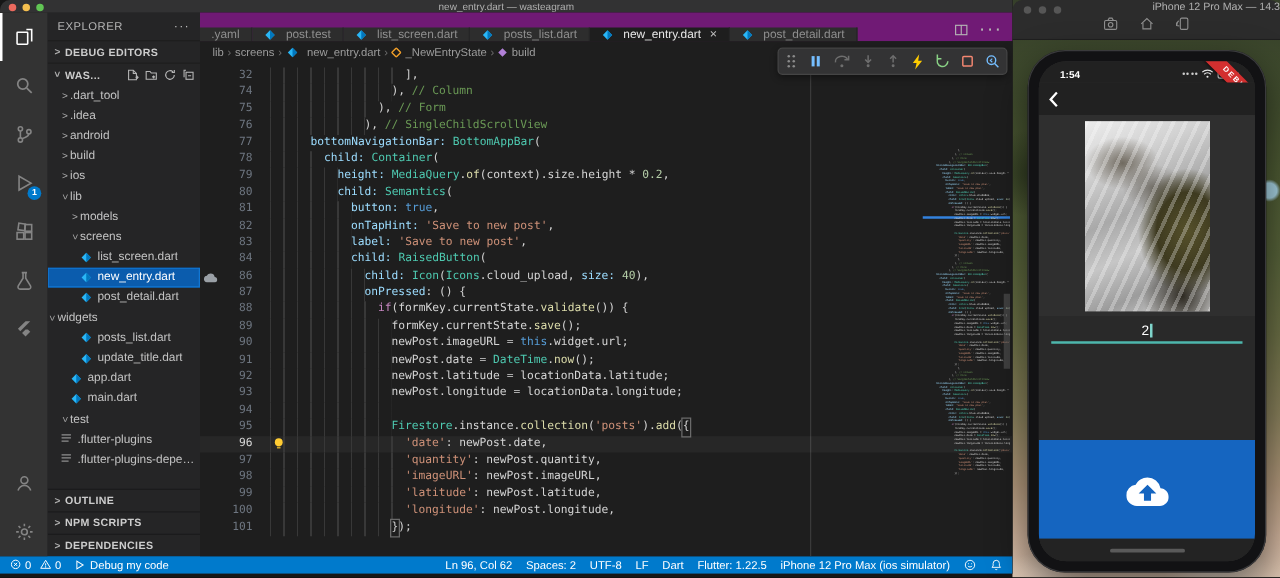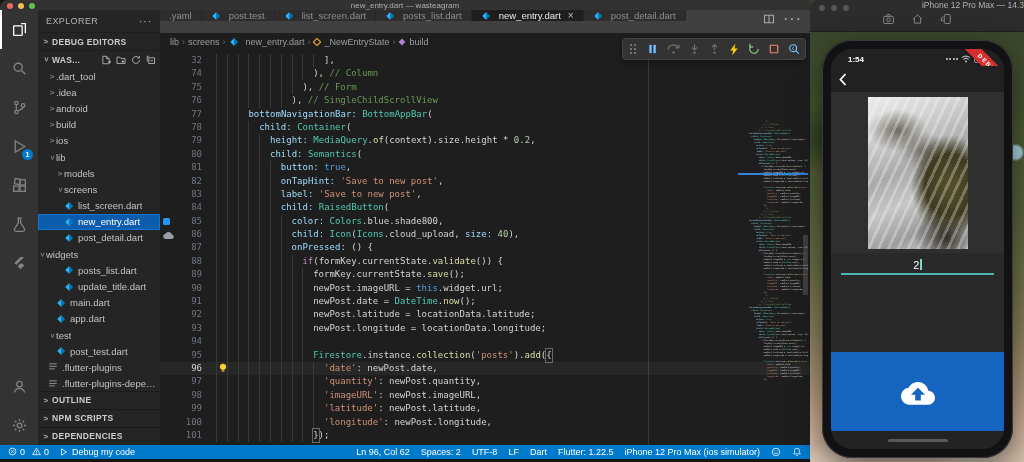--- a/index.html
+++ b/index.html
@@ -52,21 +52,21 @@
   #ws-head .acts { margin-left:auto; display:flex; gap:5px; color:#b5b5b5; }
   #file-tree { flex:1; overflow:hidden; }
   .trow { height:16.2px; display:flex; align-items:center; white-space:nowrap; color:#c3c3c3; }
   .trow .lbl { overflow:hidden; text-overflow:ellipsis; }
   .trow.sel { background:#0b5cad; color:#ffffff; box-shadow:inset 0 0 0 1px #1177d4; }
   .ficon { width:10px; height:10px; margin-right:4px; flex:0 0 10px; }
   #sidebar-bottom .sect-head { border-top:1px solid #1b1b1c; }
 
   
   #editor-group { flex:1; display:flex; flex-direction:column; min-width:0; position:relative; background:#1e1e1e; }
-  #tabbar { height:23px; flex:0 0 23px; background:#404040; display:flex; align-items:flex-start; }
+  #tabbar { height:23px; flex:0 0 23px; background:#701a75; display:flex; align-items:flex-end; }
   .tab { display:flex; align-items:center; gap:4px; padding:0 9px; font-size:9.5px; background:#2d2d2d; color:#8f8f8f; border-right:1px solid #252526; white-space:nowrap; }
   .tab.active { background:#1e1e1e; color:#e8e8e8; }
   .tab .close { margin-left:3px; font-size:10px; color:#c0c0c0; }
   #tab-actions { margin-left:auto; display:flex; align-items:center; gap:8px; padding:0 8px; color:#b5b5b5; }
   #breadcrumbs { height:17px; flex:0 0 17px; display:flex; align-items:center; padding-left:10px; font-size:9px; color:#9d9d9d; gap:3px; background:#1e1e1e; white-space:nowrap; }
   #breadcrumbs .sep { color:#6e6e6e; font-size:9px; }
   .bc-item { display:flex; align-items:center; gap:3px; }
 
   
   #editor { flex:1; position:relative; overflow:hidden; font-family:"DejaVu Sans Mono","Liberation Mono",monospace; font-size:9px; }
@@ -325,39 +325,32 @@
                 <path fill="#29b6f6" d="M2 8l6-6 6 6-6 6z"></path>
                 <path fill="#0277bd" d="M8 2l6 6-6 6z"></path>
               </svg>
               <span class="lbl">update_title.dart</span>
             </div>
             <div class="trow" style="padding-left: 18px;">
               <svg class="ficon" width="10" height="10" viewBox="0 0 16 16">
                 <path fill="#29b6f6" d="M2 8l6-6 6 6-6 6z"></path>
                 <path fill="#0277bd" d="M8 2l6 6-6 6z"></path>
               </svg>
+              <span class="lbl">app.dart</span>
+            </div>
+            <div class="trow" style="padding-left: 18px;">
+              <svg class="ficon" width="10" height="10" viewBox="0 0 16 16">
+                <path fill="#29b6f6" d="M2 8l6-6 6 6-6 6z"></path>
+                <path fill="#0277bd" d="M8 2l6 6-6 6z"></path>
+              </svg>
               <span class="lbl">main.dart</span>
-            </div>
-            <div class="trow" style="padding-left: 18px;">
-              <svg class="ficon" width="10" height="10" viewBox="0 0 16 16">
-                <path fill="#29b6f6" d="M2 8l6-6 6 6-6 6z"></path>
-                <path fill="#0277bd" d="M8 2l6 6-6 6z"></path>
-              </svg>
-              <span class="lbl">app.dart</span>
             </div>
             <div class="trow" style="padding-left: 10px;">
               <span class="chev open">&gt;</span>
               <span class="lbl">test</span>
-            </div>
-            <div class="trow" style="padding-left: 18px;">
-              <svg class="ficon" width="10" height="10" viewBox="0 0 16 16">
-                <path fill="#29b6f6" d="M2 8l6-6 6 6-6 6z"></path>
-                <path fill="#0277bd" d="M8 2l6 6-6 6z"></path>
-              </svg>
-              <span class="lbl">post_test.dart</span>
             </div>
             <div class="trow" style="padding-left: 10px;">
               <svg class="ficon" width="10" height="10" viewBox="0 0 16 16" fill="none" stroke="#8f8f8f" stroke-width="1.6">
                 <path d="M2 3h12M2 7h12M2 11h9"></path>
               </svg>
               <span class="lbl">.flutter-plugins</span>
             </div>
             <div class="trow" style="padding-left: 10px;">
               <svg class="ficon" width="10" height="10" viewBox="0 0 16 16" fill="none" stroke="#8f8f8f" stroke-width="1.6">
                 <path d="M2 3h12M2 7h12M2 11h9"></path>
@@ -516,23 +509,20 @@
               <div class="cl"><div class="gut"><span class="num">75</span></div><span class="ind" style="width:86.4px"></span><span class="tk-p">), </span><span class="tk-c">// Form</span></div>
               <div class="cl"><div class="gut"><span class="num">76</span></div><span class="ind" style="width:75.60000000000001px"></span><span class="tk-p">), </span><span class="tk-c">// SingleChildScrollView</span></div>
               <div class="cl"><div class="gut"><span class="num">77</span></div><span class="ind" style="width:32.400000000000006px"></span><span class="tk-v">bottomNavigationBar: </span><span class="tk-t">BottomAppBar</span><span class="tk-p">(</span></div>
               <div class="cl"><div class="gut"><span class="num">78</span></div><span class="ind" style="width:43.2px"></span><span class="tk-v">child: </span><span class="tk-t">Container</span><span class="tk-p">(</span></div>
               <div class="cl"><div class="gut"><span class="num">79</span></div><span class="ind" style="width:54px"></span><span class="tk-v">height: </span><span class="tk-t">MediaQuery</span><span class="tk-p">.</span><span class="tk-m">of</span><span class="tk-p">(context).size.height * </span><span class="tk-n">0.2</span><span class="tk-p">,</span></div>
               <div class="cl"><div class="gut"><span class="num">80</span></div><span class="ind" style="width:54px"></span><span class="tk-v">child: </span><span class="tk-t">Semantics</span><span class="tk-p">(</span></div>
               <div class="cl"><div class="gut"><span class="num">81</span></div><span class="ind" style="width:64.80000000000001px"></span><span class="tk-v">button: </span><span class="tk-k">true</span><span class="tk-p">,</span></div>
               <div class="cl"><div class="gut"><span class="num">82</span></div><span class="ind" style="width:64.80000000000001px"></span><span class="tk-v">onTapHint: </span><span class="tk-s">'Save to new post'</span><span class="tk-p">,</span></div>
               <div class="cl"><div class="gut"><span class="num">83</span></div><span class="ind" style="width:64.80000000000001px"></span><span class="tk-v">label: </span><span class="tk-s">'Save to new post'</span><span class="tk-p">,</span></div>
               <div class="cl"><div class="gut"><span class="num">84</span></div><span class="ind" style="width:64.80000000000001px"></span><span class="tk-v">child: </span><span class="tk-t">RaisedButton</span><span class="tk-p">(</span></div>
-              <div class="cl"><div class="gut"><span class="glyph"><svg width="7" height="7" viewBox="0 0 7 7">
-                      <rect width="7" height="7" rx="1.5" fill="#2196f3"></rect>
-                    </svg></span><span class="num">85</span></div><span class="ind" style="width:75.60000000000001px"></span><span class="tk-v">color: </span><span class="tk-t">Colors</span><span class="tk-p">.blue.shade800,</span></div>
               <div class="cl"><div class="gut"><span class="glyph"><svg width="11" height="8" viewBox="0 0 24 18" fill="#9aa0a6">
                       <path d="M19.35 8.04A7.49 7.49 0 0012 2C9.11 2 6.6 3.64 5.35 6.04A5.99 5.99 0 000 12c0 3.31 2.69 6 6 6h13c2.76 0 5-2.24 5-5 0-2.64-2.05-4.78-4.65-4.96z"></path>
                     </svg></span><span class="num">86</span></div><span class="ind" style="width:75.60000000000001px"></span><span class="tk-v">child: </span><span class="tk-t">Icon</span><span class="tk-p">(</span><span class="tk-t">Icons</span><span class="tk-p">.cloud_upload, </span><span class="tk-v">size: </span><span class="tk-n">40</span><span class="tk-p">),</span></div>
               <div class="cl"><div class="gut"><span class="num">87</span></div><span class="ind" style="width:75.60000000000001px"></span><span class="tk-v">onPressed</span><span class="tk-p">: () {</span></div>
               <div class="cl"><div class="gut"><span class="num">88</span></div><span class="ind" style="width:86.4px"></span><span class="tk-f">if</span><span class="tk-p">(formKey.currentState.</span><span class="tk-m">validate</span><span class="tk-p">()) {</span></div>
               <div class="cl"><div class="gut"><span class="num">89</span></div><span class="ind" style="width:97.2px"></span><span class="tk-p">formKey.currentState.</span><span class="tk-m">save</span><span class="tk-p">();</span></div>
               <div class="cl"><div class="gut"><span class="num">90</span></div><span class="ind" style="width:97.2px"></span><span class="tk-p">newPost.imageURL = </span><span class="tk-k">this</span><span class="tk-p">.widget.url;</span></div>
               <div class="cl"><div class="gut"><span class="num">91</span></div><span class="ind" style="width:97.2px"></span><span class="tk-p">newPost.date = </span><span class="tk-t">DateTime</span><span class="tk-p">.</span><span class="tk-m">now</span><span class="tk-p">();</span></div>
               <div class="cl"><div class="gut"><span class="num">92</span></div><span class="ind" style="width:97.2px"></span><span class="tk-p">newPost.latitude = locationData.latitude;</span></div>
               <div class="cl"><div class="gut"><span class="num">93</span></div><span class="ind" style="width:97.2px"></span><span class="tk-p">newPost.longitude = locationData.longitude;</span></div>

